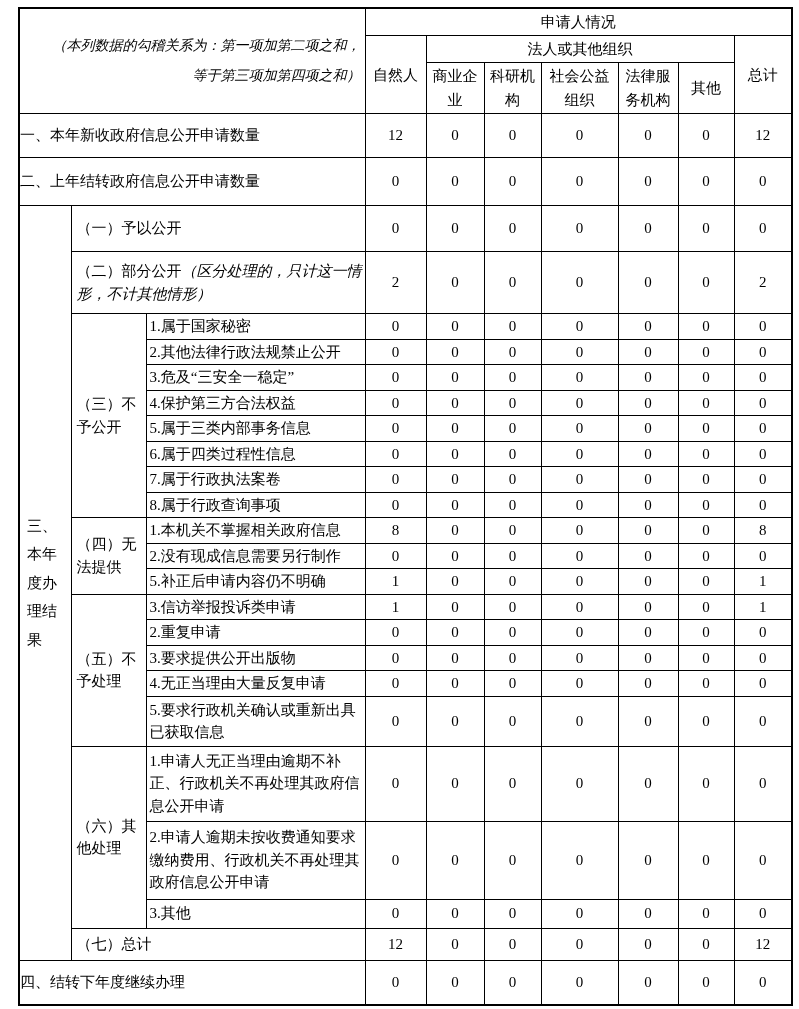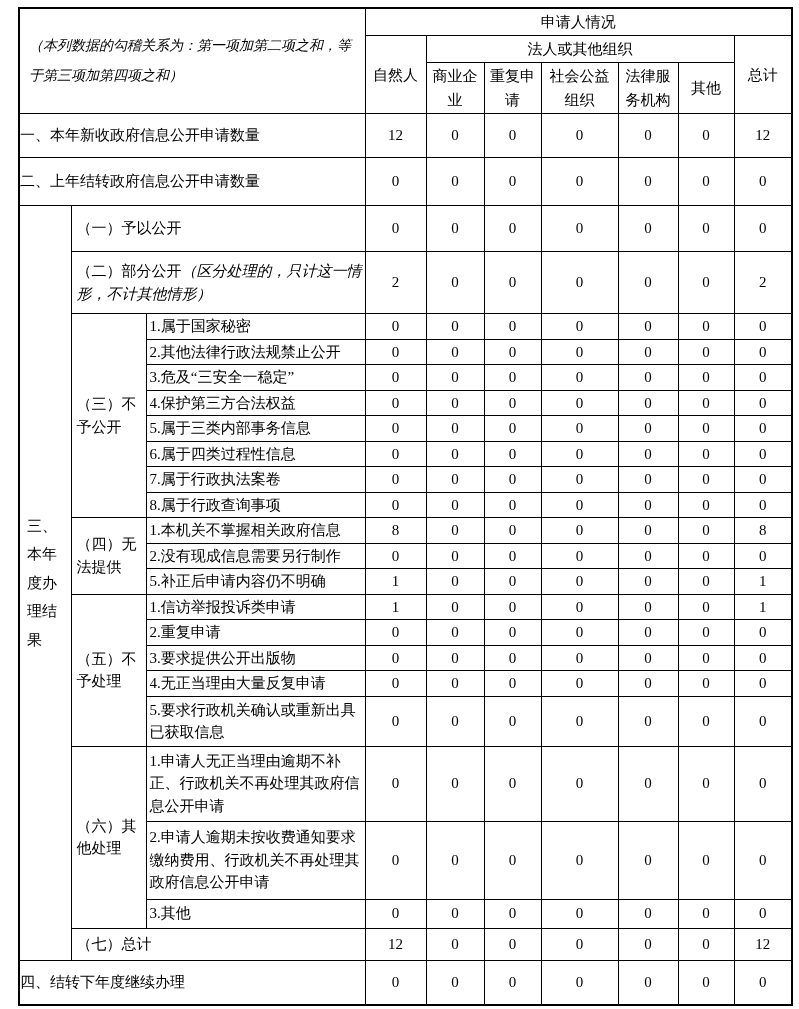--- a/index.html
+++ b/index.html
@@ -7,21 +7,21 @@
     width:799px;height:1009px;background:#ffffff;overflow:hidden;
     font-family:"Liberation Serif","DejaVu Serif",serif;color:#000;
   }
   .sheet{padding:7px 0 0 18px;}
   table{border-collapse:collapse;table-layout:fixed;border:2px solid #000;}
   td{
     border:1px solid #000;box-sizing:border-box;vertical-align:middle;
     font-size:15px;line-height:1.5;padding:1px 3px;word-break:break-all;
   }
   .hc{text-align:center;padding:1px 4px;line-height:1.6;}
-  .note{font-style:italic;font-size:14px;line-height:2.15;padding:2px 4px 2px 9px;text-align:left;}
+  .note{font-style:italic;font-size:14px;line-height:2.15;padding:2px 4px 2px 26px;text-align:right;}
   .lbl{padding-left:0;}
   .grp{padding-left:5px;}
   .item{padding-left:3px;margin-left:39px;}
   .num{text-align:center;}
   .sec3{padding-left:7px;padding-right:2px;line-height:1.9;}
   .kai{font-style:italic;}
   
   .rh1{height:26px;}.rh2{height:27px;}.rh3{height:50px;}
   .rs1{height:44px;}.rs2{height:48px;}
   .rg1{height:46px;}.rg2{height:62px;}
@@ -53,21 +53,21 @@
     <td class="note" colspan="3" rowspan="3">（本列数据的勾稽关系为：第一项加第二项之和，等于第三项加第四项之和）</td>
     <td class="hc" colspan="7">申请人情况</td>
   </tr>
   <tr class="rh2">
     <td class="hc" rowspan="2">自然人</td>
     <td class="hc" colspan="5">法人或其他组织</td>
     <td class="hc" rowspan="2">总计</td>
   </tr>
   <tr class="rh3">
     <td class="hc">商业企业</td>
-    <td class="hc">重复申请</td>
+    <td class="hc">科研机构</td>
     <td class="hc">社会公益组织</td>
     <td class="hc">法律服务机构</td>
     <td class="hc">其他</td>
   </tr>
 
   <tr class="rs1">
     <td class="lbl" colspan="3">一、本年新收政府信息公开申请数量</td>
     <td class="num">12</td>
     <td class="num">0</td>
     <td class="num">0</td>
@@ -220,21 +220,21 @@
     <td class="num">0</td>
     <td class="num">0</td>
     <td class="num">0</td>
     <td class="num">0</td>
     <td class="num">0</td>
     <td class="num">1</td>
   </tr>
 
   <tr class="rsm">
     <td class="grp" rowspan="5">（五）不予处理</td>
-    <td class="item">1.信访举报投诉类申请</td>
+    <td class="item">3.信访举报投诉类申请</td>
     <td class="num">1</td>
     <td class="num">0</td>
     <td class="num">0</td>
     <td class="num">0</td>
     <td class="num">0</td>
     <td class="num">0</td>
     <td class="num">1</td>
   </tr>
   <tr class="rsm">
     <td class="item">2.重复申请</td>

